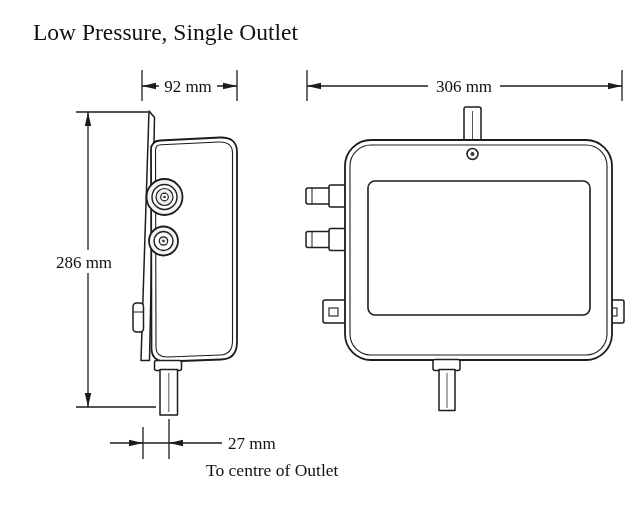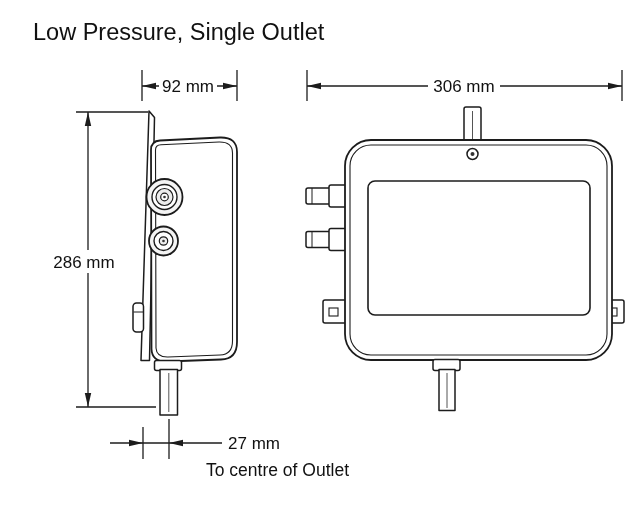--- a/index.html
+++ b/index.html
@@ -1,20 +1,20 @@
 <!DOCTYPE html>
 <html><head>
 <meta charset="utf-8">
 <style>
   html,body{margin:0;padding:0;background:#ffffff;}
   .stage{
     position:relative;
     width:643px;height:518px;
     background:#ffffff;
-    font-family:Liberation Sans, sans-serif;
+    font-family:Liberation Serif, serif;
     overflow:hidden;
   }
   svg{position:absolute;left:0;top:0;}
   .t-title{font-size:23.5px;fill:#111;}
   .t-dim{font-size:17px;fill:#111;}
   .t-note{font-size:17.5px;fill:#111;}
   .outline{fill:#ffffff;stroke:#1c1c1c;stroke-width:1.8;stroke-linejoin:round;}
   .inner{fill:none;stroke:#1c1c1c;stroke-width:1.1;stroke-linejoin:round;}
   .part{fill:#ffffff;stroke:#1c1c1c;stroke-width:1.5;stroke-linejoin:round;}
   .dimline{stroke:#1c1c1c;stroke-width:1.3;}

